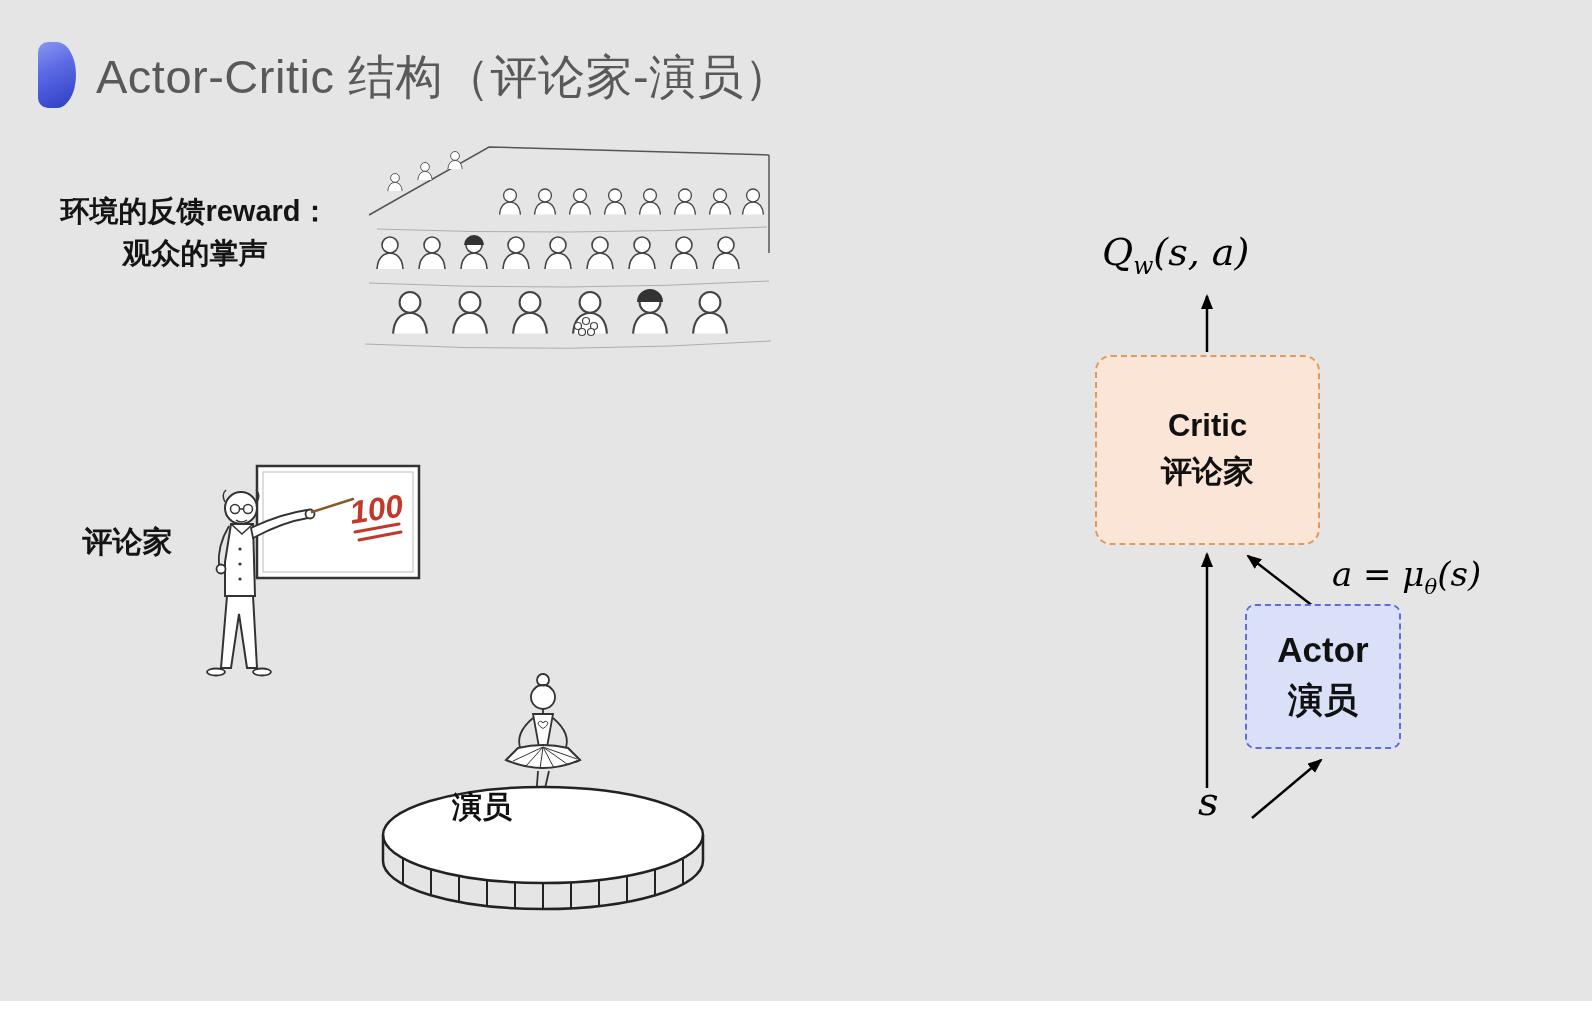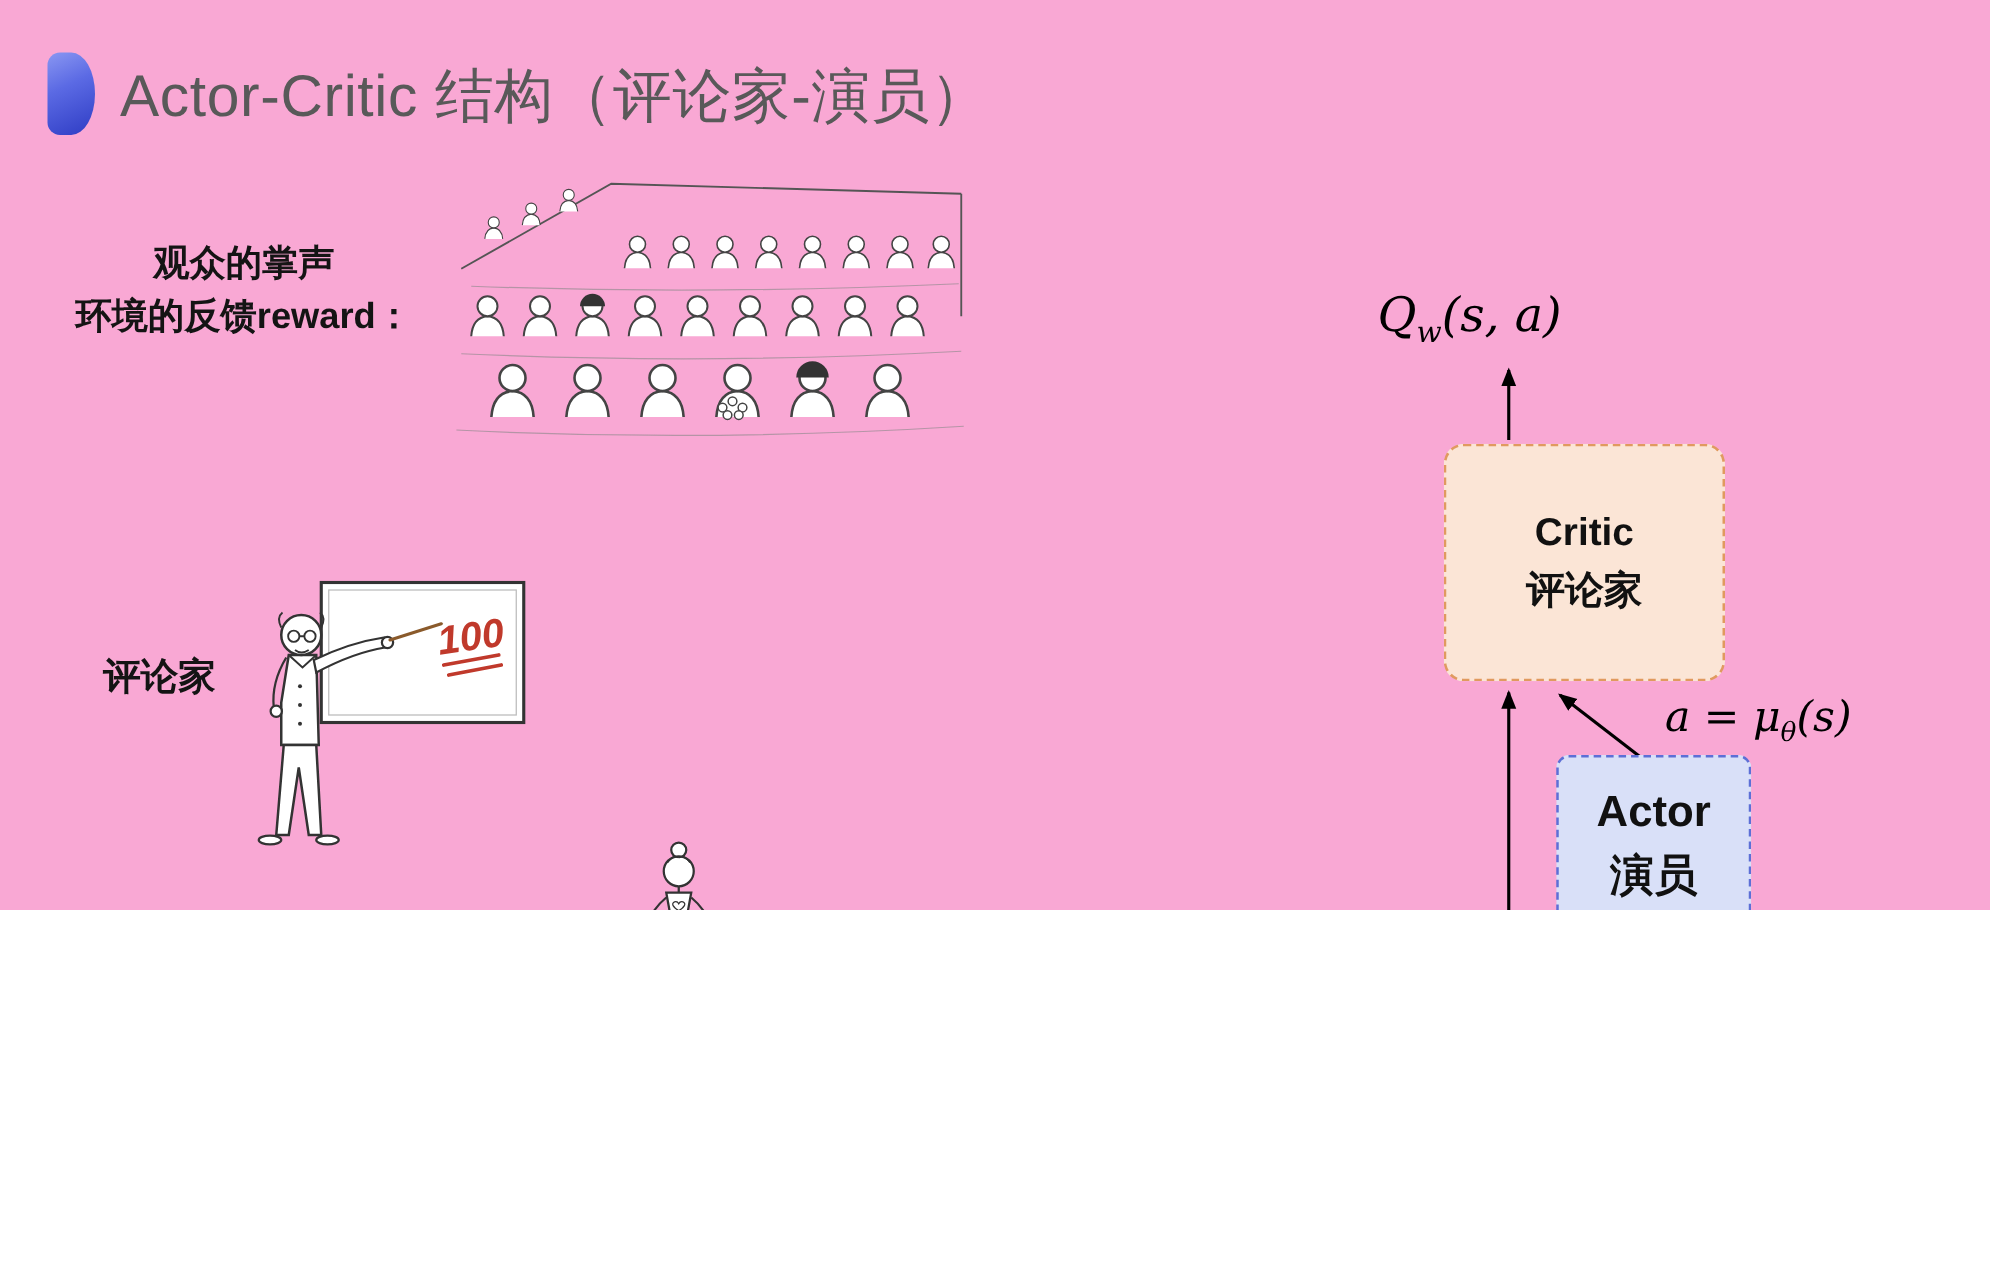--- a/index.html
+++ b/index.html
@@ -1,18 +1,18 @@
 <!DOCTYPE html>
 <html><head>
 <meta charset="utf-8">
 <style>
   * { margin:0; padding:0; box-sizing:border-box; }
   body { background:#ffffff; }
   .slide {
-    position:relative; width:1592px; height:728px; background:#f9a8d4; overflow:hidden;
+    position:relative; width:1592px; height:1001px; background:#e5e5e5; overflow:hidden;
     font-family:"Liberation Sans", sans-serif;
   }
 
   
   .title-accent {
     position:absolute; left:38px; top:42px; width:38px; height:66px;
     border-radius:10px 50% 50% 10px / 10px 50% 50% 10px;
     background:linear-gradient(155deg,#8a97f2 0%, #5b6ae4 40%, #2e3cc4 100%);
   }
   .slide-title {
@@ -32,21 +32,21 @@
   
   .illus { position:absolute; }
   .illus svg { display:block; }
 
   
   .flow-box {
     position:absolute; display:flex; flex-direction:column; align-items:center;
     justify-content:center; gap:7px; font-weight:600; color:#111; text-align:center;
   }
   .critic-box {
-    left:1155px; top:355px; width:225px; height:190px;
+    left:1095px; top:355px; width:225px; height:190px;
     background:#fbe5d6; border:2.5px dashed #e09a5f; border-radius:16px;
     font-size:31px;
   }
   .actor-box {
     left:1245px; top:604px; width:156px; height:145px;
     background:#d9e0f8; border:2.5px dashed #5d6fd6; border-radius:10px;
     font-size:35px;
   }
   .math {
     position:absolute; font-family:"DejaVu Serif", serif; font-style:italic; color:#000;
@@ -63,22 +63,22 @@
 </style>
 </head>
 <body>
 
 <div class="slide">
 
   <div class="title-accent"></div>
   <h1 class="slide-title">Actor-Critic 结构（评论家-演员）</h1>
 
   <div class="caption caption-reward">
+    <div>环境的反馈reward：</div>
     <div>观众的掌声</div>
-    <div>环境的反馈reward：</div>
   </div>
 
   <div class="caption caption-critic">
     <div>评论家</div>
   </div>
 
   <div class="illus" style="left:365px; top:135px;">
     <svg width="410" height="215" viewBox="0 0 410 215">
       <defs>
         <g id="person">

